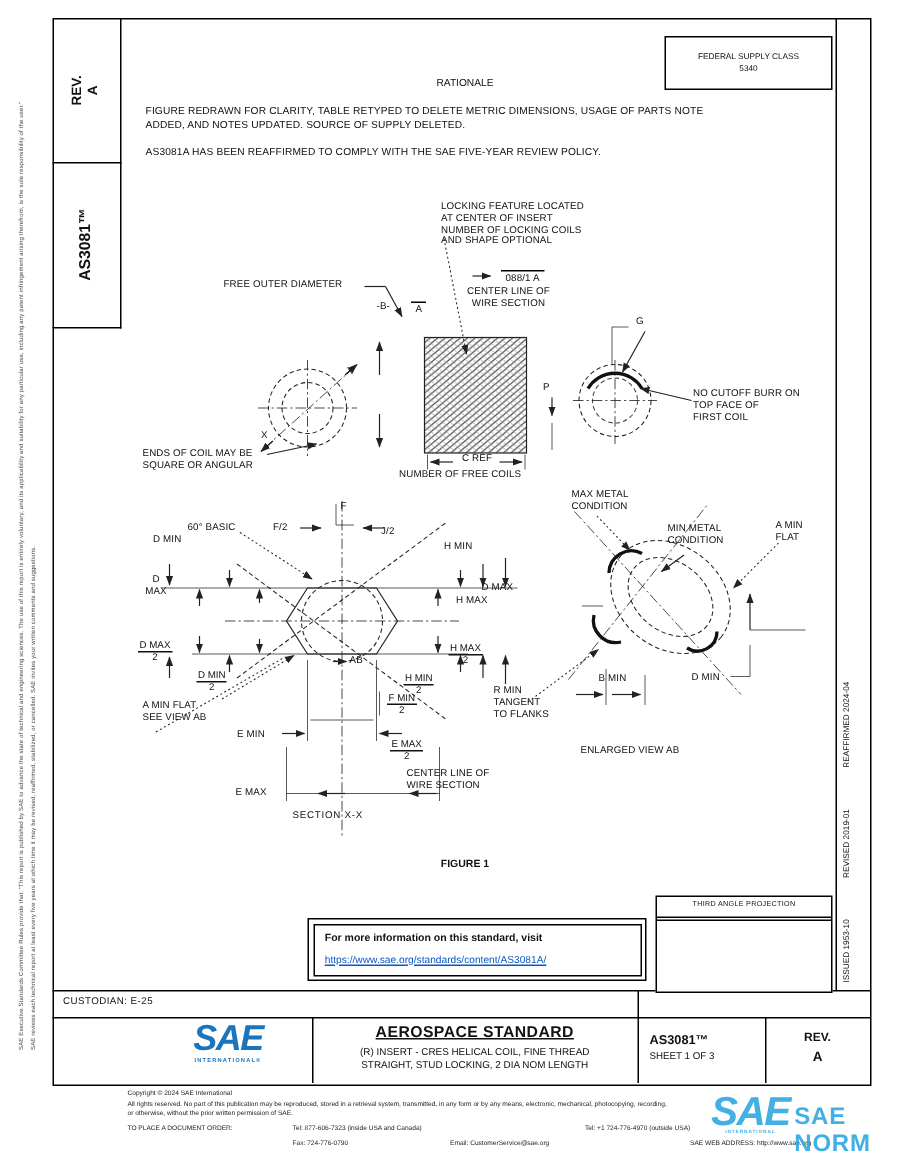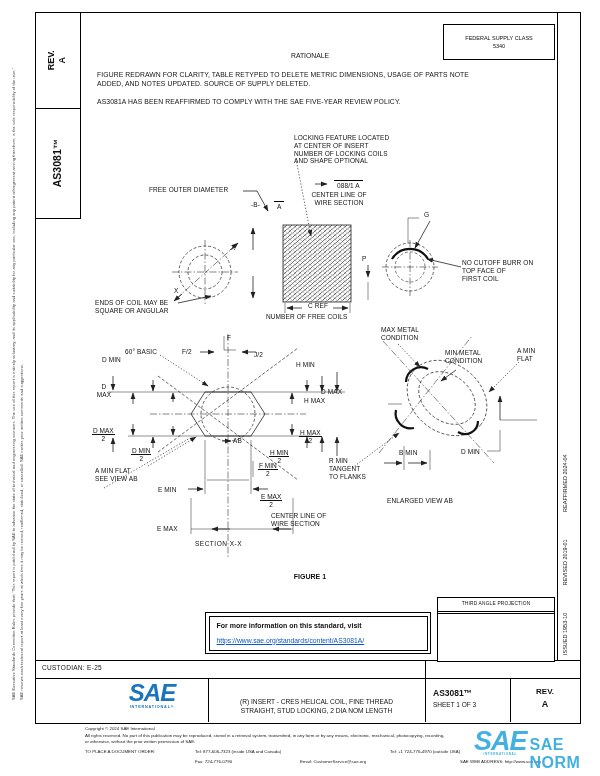--- a/index.html
+++ b/index.html
@@ -322,20 +322,21 @@
   <div class="vl" style="left:208px;top:678px;height:44px"></div>
   <div class="vl" style="left:510px;top:678px;height:44px"></div>
 
   <div class="abs" id="custodian">CUSTODIAN: E-25</div>
 
   <div class="abs" id="saelogo">
     <div class="big">SAE</div>
     <div class="sub">INTERNATIONAL®</div>
   </div>
 
+  <div class="abs" id="tb-heading">AEROSPACE STANDARD</div>
   <div class="abs" id="tb-title">(R) INSERT - CRES HELICAL COIL, FINE THREAD
 STRAIGHT, STUD LOCKING, 2 DIA NOM LENGTH</div>
   <div class="abs" id="tb-doc">AS3081™</div>
   <div class="abs" id="tb-sheet">SHEET 1 OF 3</div>
   <div class="abs" id="tb-revl">REV.</div>
   <div class="abs" id="tb-revv">A</div>
 
   <div class="foot" style="left:85px;top:726px">Copyright © 2024 SAE International</div>
   <div class="foot" style="left:85px;top:733px;width:470px;line-height:1.45">All rights reserved. No part of this publication may be reproduced, stored in a retrieval system, transmitted, in any form or by any means, electronic, mechanical, photocopying, recording,
 or otherwise, without the prior written permission of SAE.</div>

